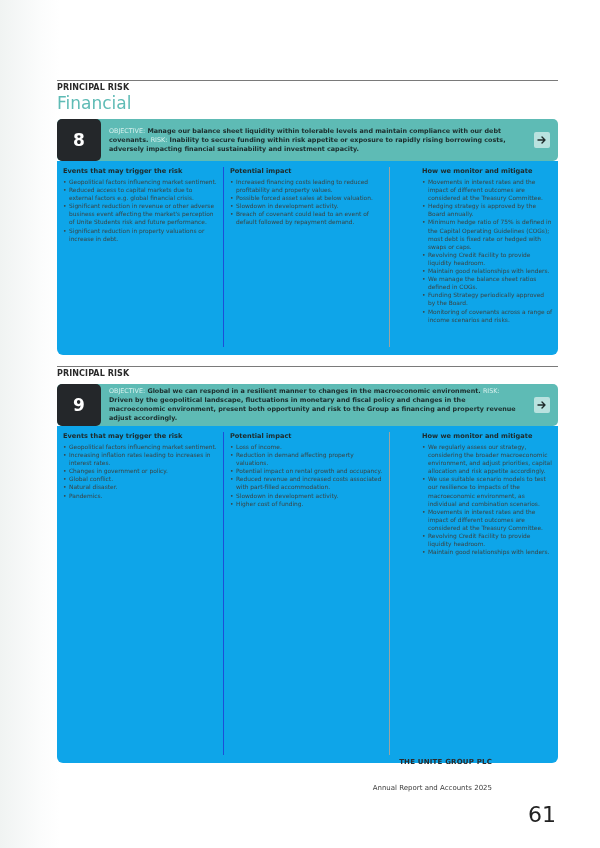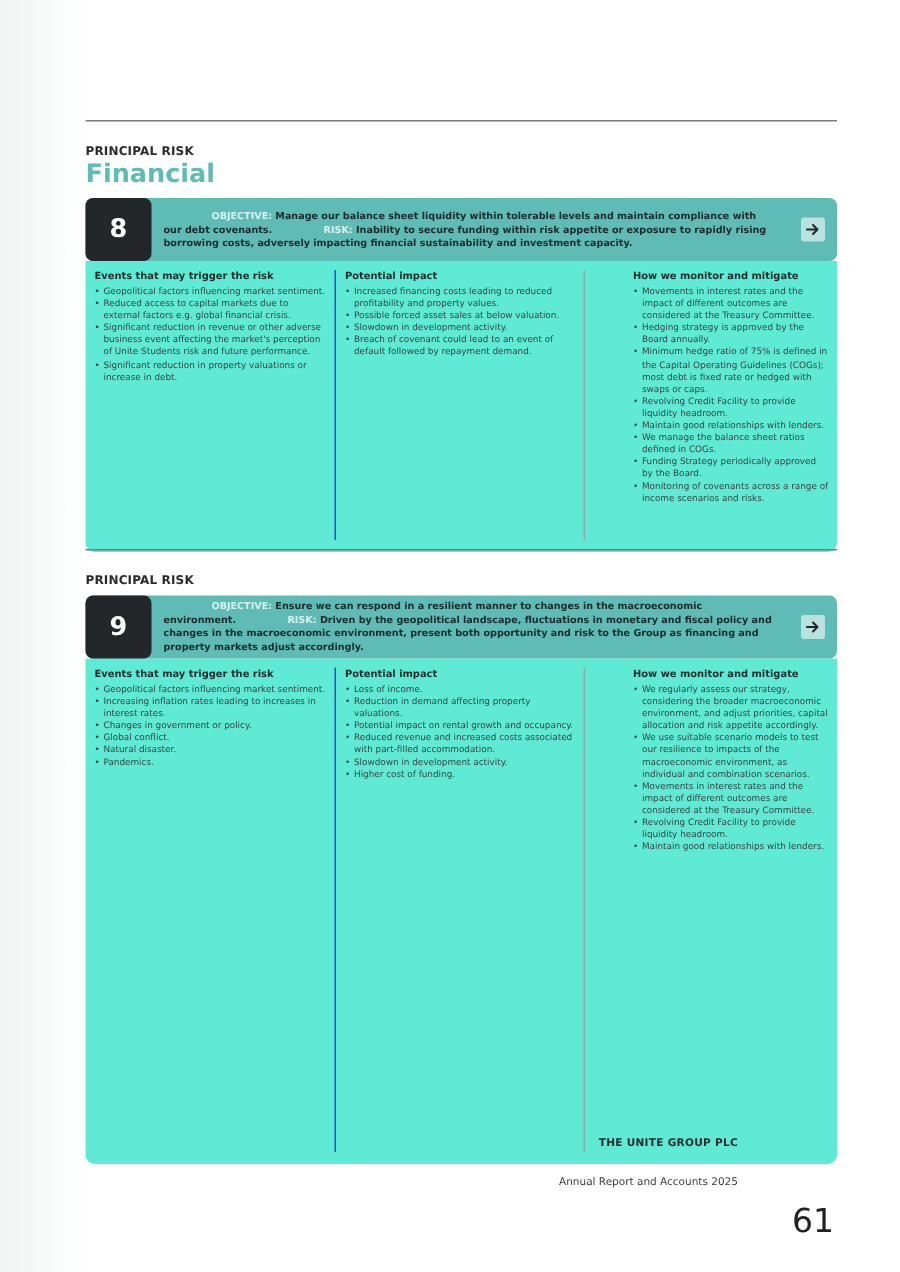--- a/index.html
+++ b/index.html
@@ -12,25 +12,25 @@
     overflow: hidden;
   }
   .section { position: absolute; left: 57px; width: 501px; }
   .section-rule { height: 1px; background: #7a7a7a; width: 100%; }
   .eyebrow {
     font-family: "DejaVu Sans", sans-serif;
     font-weight: bold;
     font-size: 8px;
     letter-spacing: 0.1px;
     color: #2a2a2a;
-    margin-top: 15px;
+    margin-top: 2px;
   }
   .title {
     font-family: "DejaVu Sans", sans-serif;
-    font-weight: bold;
+    font-weight: normal;
     font-size: 17px;
     color: #5ebbb5;
     margin-top: 1px;
     line-height: 20px;
   }
   .banner {
     position: relative;
     margin-top: 6px;
     height: 42px;
     background: #5ebbb5;
@@ -49,32 +49,32 @@
     flex: 0 0 44px;
   }
   .banner-text {
     flex: 1;
     padding: 0 40px 0 8px;
     font-size: 6.4px;
     line-height: 9px;
     font-weight: bold;
     color: #1b2b2b;
   }
-  .banner-text .lbl { color: #d8f0ee; font-weight: bold; margin-left: 32px; }
+  .banner-text .lbl { color: #d8f0ee; font-weight: normal; }
   .arrow-btn {
     position: absolute;
     right: 8px; top: 50%;
     transform: translateY(-50%);
     width: 16px; height: 16px;
     background: #b9e2df;
     border-radius: 2px;
     display: flex; align-items: center; justify-content: center;
   }
   .panel {
-    background: #5eead4;
+    background: #0ea5e9;
     border-radius: 0 0 6px 6px;
     display: flex;
     padding: 6px 0 8px 0;
   }
   .col { padding: 0 5px 0 6px; }
   .col.c1 { width: 166px; }
   .col.c2 { width: 166px; border-left: 1px solid #1d4ed8; }
   .col.c3 { width: 169px; border-left: 1px solid #9aa5a3; padding-left: 32px; }
   .col-head {
     font-size: 6.6px;
@@ -165,23 +165,23 @@
   </div>
 </div>
 
 <div class="section" style="top:366px;">
   <div class="section-rule"></div>
   <div class="eyebrow">PRINCIPAL RISK</div>
   <div class="banner">
     <div class="num-box">9</div>
     <div class="banner-text">
       <span class="lbl">OBJECTIVE:</span>
-      <span>Ensure we can respond in a resilient manner to changes in the macroeconomic environment.</span>
+      <span>Global we can respond in a resilient manner to changes in the macroeconomic environment.</span>
       <span class="lbl">RISK:</span>
-      <span>Driven by the geopolitical landscape, fluctuations in monetary and fiscal policy and changes in the macroeconomic environment, present both opportunity and risk to the Group as financing and property markets adjust accordingly.</span>
+      <span>Driven by the geopolitical landscape, fluctuations in monetary and fiscal policy and changes in the macroeconomic environment, present both opportunity and risk to the Group as financing and property revenue adjust accordingly.</span>
     </div>
     <div class="arrow-btn">
       <svg width="10" height="10" viewBox="0 0 10 10">
           <path d="M1 5 H8 M5 2 L8 5 L5 8" stroke="#1f2a2a" stroke-width="1.4" fill="none" stroke-linecap="round" stroke-linejoin="round"></path>
         </svg>
     </div>
   </div>
   <div class="panel" style="height:337px;">
     <div class="col c1">
       <div class="col-head">Events that may trigger the risk</div>

